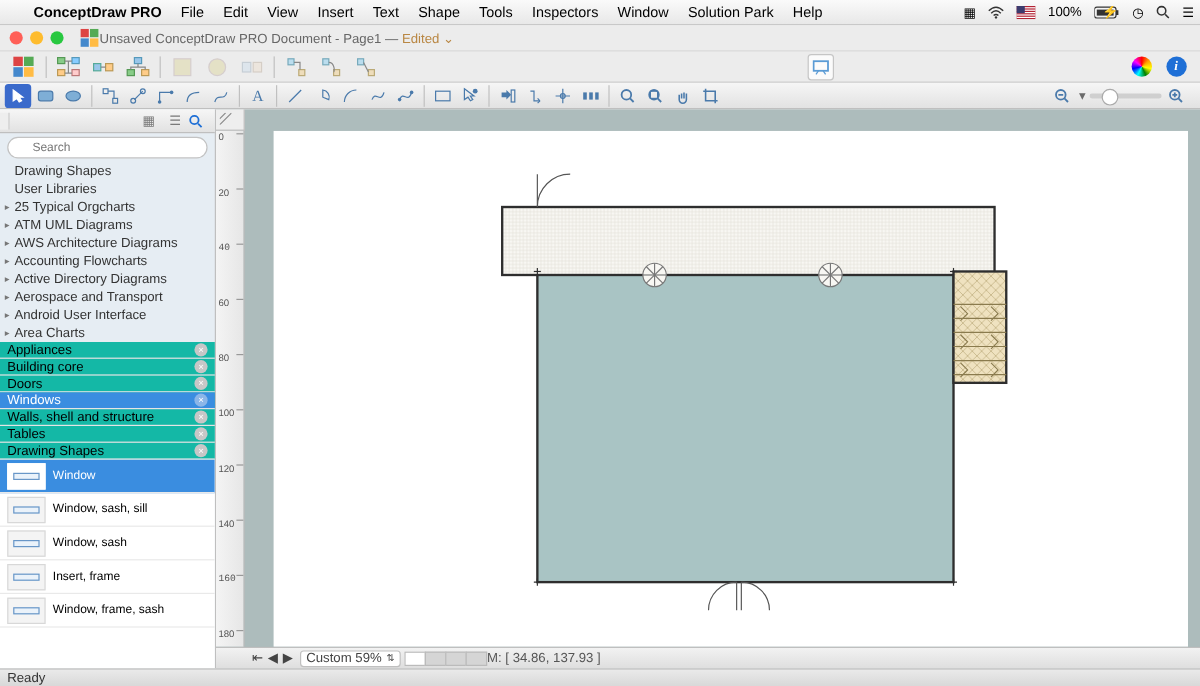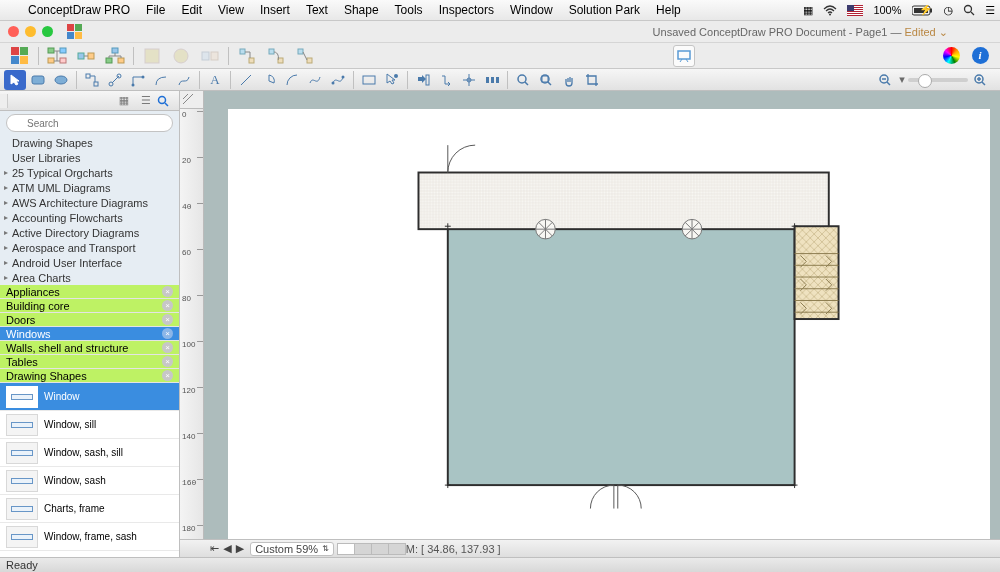--- a/index.html
+++ b/index.html
@@ -1,31 +1,31 @@
 <!DOCTYPE html>
 <html><head>
 <meta charset="utf-8">
 <style>
 * { margin: 0; padding: 0; box-sizing: border-box; font-family: -apple-system, "Helvetica Neue", Arial, sans-serif; font-size: 11px; }
 body { width: 1000px; height: 572px; overflow: hidden; background: #ececec; display: flex; flex-direction: column; }
 
 
 .menubar { height: 21px; background: linear-gradient(#fafafa,#e8e8e8); display: flex; align-items: center; border-bottom: 1px solid #c8c8c8; }
 .menubar .apple { width: 20px; text-align: center; font-size: 13px; }
-.menubar .app { font-weight: normal; padding: 0 8px; font-size: 12px; }
+.menubar .app { font-weight: bold; padding: 0 8px; font-size: 12px; }
 .menubar .mi { padding: 0 8px; font-size: 12px; }
 .menubar .spacer { flex: 1; }
 .menubar .stat { padding: 0 5px; font-size: 11px; display: flex; align-items: center; }
 
 
 .titlerow { height: 22px; display: flex; align-items: center; background: #ececec; border-bottom: 1px solid #d5d5d5; }
 .traffic { display: flex; gap: 6px; padding: 0 8px; }
 .dot { width: 11px; height: 11px; border-radius: 50%; }
 .dot.r{background:#ff5f57;} .dot.y{background:#febc2e;} .dot.g{background:#28c840;}
-.titlerow .title { flex: 1; text-align: right; color: #666; font-size: 12px; }
+.titlerow .title { flex: 1; text-align: left; color: #666; font-size: 12px; }
 .titlerow .title .ed { color: #b98743; }
 
 
 .toolbar1 { height: 26px; background: #ececec; display: flex; align-items: center; padding: 0 6px; gap: 1px; border-bottom: 1px solid #c8c8c8; }
 .toolbar2 { height: 22px; background: linear-gradient(#f6f6f6,#e2e2e2); display: flex; align-items: center; padding: 0 4px; gap: 1px; border-bottom: 1px solid #bfbfbf; }
 .tbtn { width: 22px; height: 20px; display:flex; align-items:center; justify-content:center; color:#6a6a6a; border-radius:3px; }
 .tbtn.big { width: 28px; height: 26px; }
 .tbtn.sel { background:#3a6acb; color:#fff; }
 .sep { width:1px; height:18px; background:#c0c0c0; margin:0 3px; }
 .tbspacer { flex:1; }
@@ -43,21 +43,21 @@
 .side-tabs { height:20px; background:linear-gradient(#f6f6f6,#e2e2e2); display:flex; align-items:center; border-bottom:1px solid #bfbfbf; }
 .side-tabs .st { width:22px; text-align:center; color:#7a7a7a; }
 .side-tabs .st.sel { color:#1e6fd6; }
 .search { padding:3px 6px; }
 .search input { width:100%; height:18px; border:1px solid #c3c3c3; border-radius:9px; padding:0 8px 0 20px; background:#fff; color:#999; font-size:10px; }
 
 .shelf { max-height:160px; overflow:hidden; }
 .srow { height:15px; display:flex; align-items:center; padding:0 4px; color:#333; font-size:10px; cursor:default; }
 .srow .tri { width:8px; display:inline-block; color:#777; font-size:8px; }
 
-.cat-list { background:#bef264; }
+.cat-list { background:#14b8a6; }
 .crow { height:14px; display:flex; align-items:center; justify-content:space-between; padding:0 6px; border-bottom:1px solid #e4e4e4; font-size:10px; }
 .crow.sel { background:#3a8de0; color:#fff; }
 .crow .x { width:11px;height:11px;border-radius:50%;background:#c7c7c7;color:#fff;text-align:center;line-height:11px;font-size:8px; }
 .crow.sel .x { background:#8bb6e8; }
 
 .shape-list { flex:1; overflow:auto; background:#fff; }
 .shrow { height:28px; display:flex; align-items:center; border-bottom:1px solid #e9e9e9; }
 .shrow.sel { background:#3a8de0; color:#fff; }
 .shrow .thumb { width:32px; height:22px; margin:0 6px; background:#f4f4f4; border:1px solid #d8d8d8; display:flex; align-items:center; justify-content:center; }
 .shrow.sel .thumb { background:#fff; border-color:#fff; }
@@ -511,39 +511,33 @@
         <div class="shrow sel">
           <div class="thumb">
             <div class="win"></div>
           </div>
           <span class="lbl">Window</span>
         </div>
         <div class="shrow">
           <div class="thumb">
             <div class="win"></div>
           </div>
-          <span class="lbl">Window, sill</span>
-        </div>
-        <div class="shrow">
-          <div class="thumb">
-            <div class="win"></div>
-          </div>
           <span class="lbl">Window, sash, sill</span>
         </div>
         <div class="shrow">
           <div class="thumb">
             <div class="win"></div>
           </div>
           <span class="lbl">Window, sash</span>
         </div>
         <div class="shrow">
           <div class="thumb">
             <div class="win"></div>
           </div>
-          <span class="lbl">Charts, frame</span>
+          <span class="lbl">Insert, frame</span>
         </div>
         <div class="shrow">
           <div class="thumb">
             <div class="win"></div>
           </div>
           <span class="lbl">Window, frame, sash</span>
         </div>
       </div>
   </div>
 

